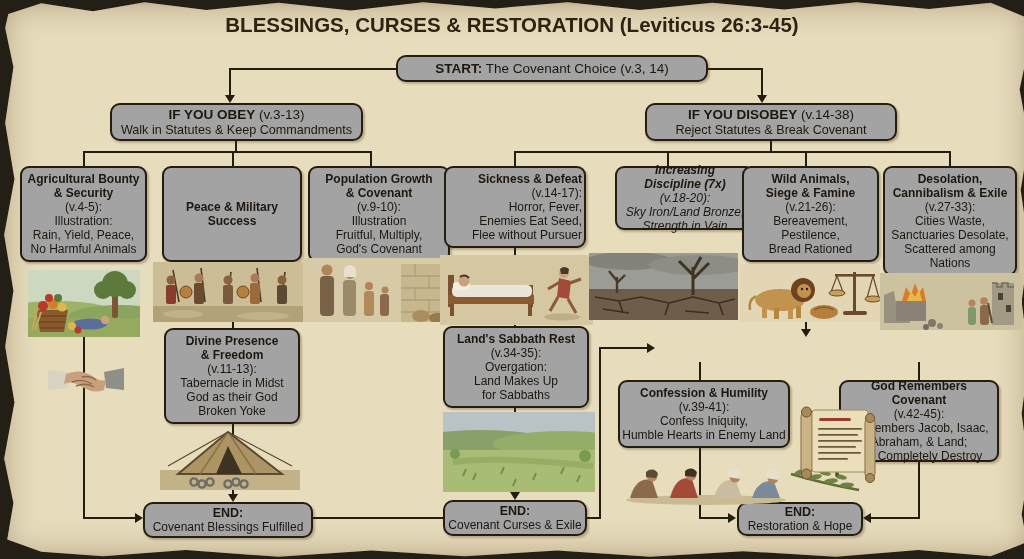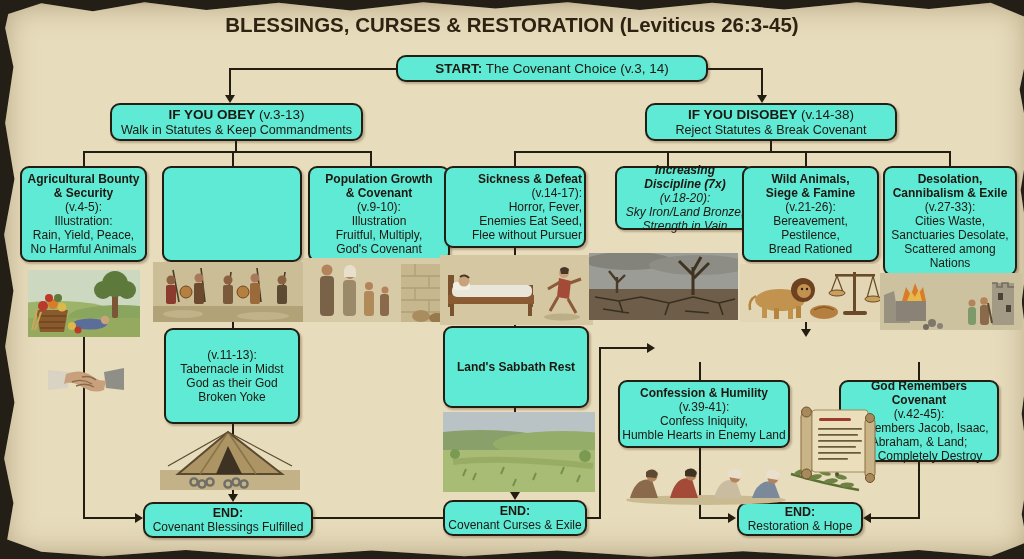--- a/index.html
+++ b/index.html
@@ -11,21 +11,21 @@
       radial-gradient(ellipse at 12% 88%, rgba(168,138,88,.28), transparent 42%),
       radial-gradient(ellipse at 92% 16%, rgba(188,158,108,.22), transparent 36%),
       radial-gradient(ellipse at 4% 30%, rgba(150,118,70,.30), transparent 22%),
       radial-gradient(ellipse at 50% 48%, #f0e8d0 0%, #e9dfc0 52%, #dccb a2 80%, #c9b386 100%),
       radial-gradient(ellipse at 50% 48%, #f0e8d0 0%, #e9dfc0 52%, #dbc9a0 80%, #c8b284 100%);
     background-color:#e7dcbc;
     box-shadow: inset 0 0 34px rgba(92,66,30,.5), inset 0 0 6px rgba(92,66,30,.4);
     clip-path: polygon(0.8% 2.5%,4% 0.6%,9% 2%,14% 0.4%,20% 1.8%,27% 0.5%,34% 1.9%,41% 0.4%,48% 1.5%,55% 0.4%,62% 1.8%,69% 0.5%,76% 1.7%,83% 0.4%,90% 1.6%,96% 0.5%,99.3% 3%,99.6% 9%,98.8% 16%,99.7% 25%,98.9% 34%,99.7% 44%,99% 54%,99.7% 64%,99% 74%,99.7% 84%,99% 92%,99.5% 97%,96% 99.5%,89% 98.4%,81% 99.6%,72% 98.6%,63% 99.6%,54% 98.5%,45% 99.5%,36% 98.5%,27% 99.6%,18% 98.4%,10% 99.5%,4% 98.7%,0.7% 96.5%,1.3% 90%,0.4% 82%,1.4% 72%,0.5% 62%,1.3% 52%,0.4% 42%,1.4% 32%,0.5% 22%,1.3% 12%,0.5% 5%);
   }
   .ttl{position:absolute;left:0;top:13px;width:1024px;text-align:center;font-size:20.5px;font-weight:700;color:#2e2213;letter-spacing:0px;}
-  .box{position:absolute;background:#5eead4;border:2px solid #241d12;border-radius:9px;box-sizing:border-box;
+  .box{position:absolute;background:#a3a3a3;border:2px solid #241d12;border-radius:9px;box-sizing:border-box;
        display:flex;flex-direction:column;justify-content:center;text-align:center;color:#1d1710;
        font-size:12px;line-height:14px;padding:3px 2px;box-shadow:1.5px 2px 2px rgba(70,48,22,.28);}
   .pill{border-radius:10px;}
   .b{font-weight:700;}
   .hdr{font-size:13.5px;line-height:16px;}
   .sub{font-size:12.6px;line-height:15px;font-weight:400;}
   .lv,.lh{position:absolute;background:#241d12;}
   .lv{width:2px;} .lh{height:2px;}
   .ad{position:absolute;width:0;height:0;border-left:5px solid transparent;border-right:5px solid transparent;border-top:8px solid #241d12;}
   .ar{position:absolute;width:0;height:0;border-top:5px solid transparent;border-bottom:5px solid transparent;border-left:8px solid #241d12;}
@@ -104,26 +104,28 @@
   <div class="box pill" style="left:645px;top:103px;width:252px;height:38px;">
     <div class="hdr"><span class="b">IF YOU DISOBEY</span><span> (v.14-38)</span></div>
     <div class="sub">Reject Statutes &amp; Break Covenant</div>
   </div>
 
   <div class="box" style="left:20px;top:166px;width:127px;height:96px;text-align:center;">
     <div class="b">Agricultural Bounty<br>&amp; Security</div>
     <div>(v.4-5):<br>Illustration:<br>Rain, Yield, Peace,<br>No Harmful Animals</div>
   </div>
   <div class="box" style="left:162px;top:166px;width:140px;height:96px;">
+    <div class="b">Peace &amp; Military<br>Success</div>
   </div>
   <div class="box" style="left:308px;top:166px;width:142px;height:96px;">
     <div class="b">Population Growth<br>&amp; Covenant</div>
     <div>(v.9-10):<br>Illustration<br>Fruitful, Multiply,<br>God's Covenant</div>
   </div>
   <div class="box" style="left:164px;top:328px;width:136px;height:96px;">
+    <div class="b">Divine Presence<br>&amp; Freedom</div>
     <div>(v.11-13):<br>Tabernacle in Midst<br>God as their God<br>Broken Yoke</div>
   </div>
 
   <div class="box" style="left:444px;top:166px;width:142px;height:82px;text-align:right;">
     <div class="b">Sickness &amp; Defeat</div>
     <div>(v.14-17):<br>Horror, Fever,<br>Enemies Eat Seed,<br>Flee without Pursuer</div>
   </div>
   <div class="box" style="left:615px;top:166px;width:140px;height:64px;font-style:italic;">
     <div class="b">Increasing<br>Discipline (7x)</div>
     <div>(v.18-20):<br>Sky Iron/Land Bronze,<br>Strength in Vain</div>
@@ -131,20 +133,21 @@
   <div class="box" style="left:742px;top:166px;width:137px;height:96px;">
     <div class="b">Wild Animals,<br>Siege &amp; Famine</div>
     <div>(v.21-26):<br>Bereavement,<br>Pestilence,<br>Bread Rationed</div>
   </div>
   <div class="box" style="left:883px;top:166px;width:134px;height:110px;">
     <div class="b">Desolation,<br>Cannibalism &amp; Exile</div>
     <div>(v.27-33):<br>Cities Waste,<br>Sanctuaries Desolate,<br>Scattered among<br>Nations</div>
   </div>
   <div class="box" style="left:443px;top:326px;width:146px;height:82px;">
     <div class="b">Land's Sabbath Rest</div>
+    <div>(v.34-35):<br>Overgation:<br>Land Makes Up<br>for Sabbaths</div>
   </div>
 
   <div class="box" style="left:618px;top:380px;width:172px;height:68px;">
     <div class="b">Confession &amp; Humility</div>
     <div>(v.39-41):<br>Confess Iniquity,<br>Humble Hearts in Enemy Land</div>
   </div>
   <div class="box" style="left:839px;top:380px;width:160px;height:82px;">
     <div class="b">God Remembers Covenant</div>
     <div>(v.42-45):<br>Remembers Jacob, Isaac,<br>Abraham, &amp; Land;<br>Not Completely Destroy</div>
   </div>

